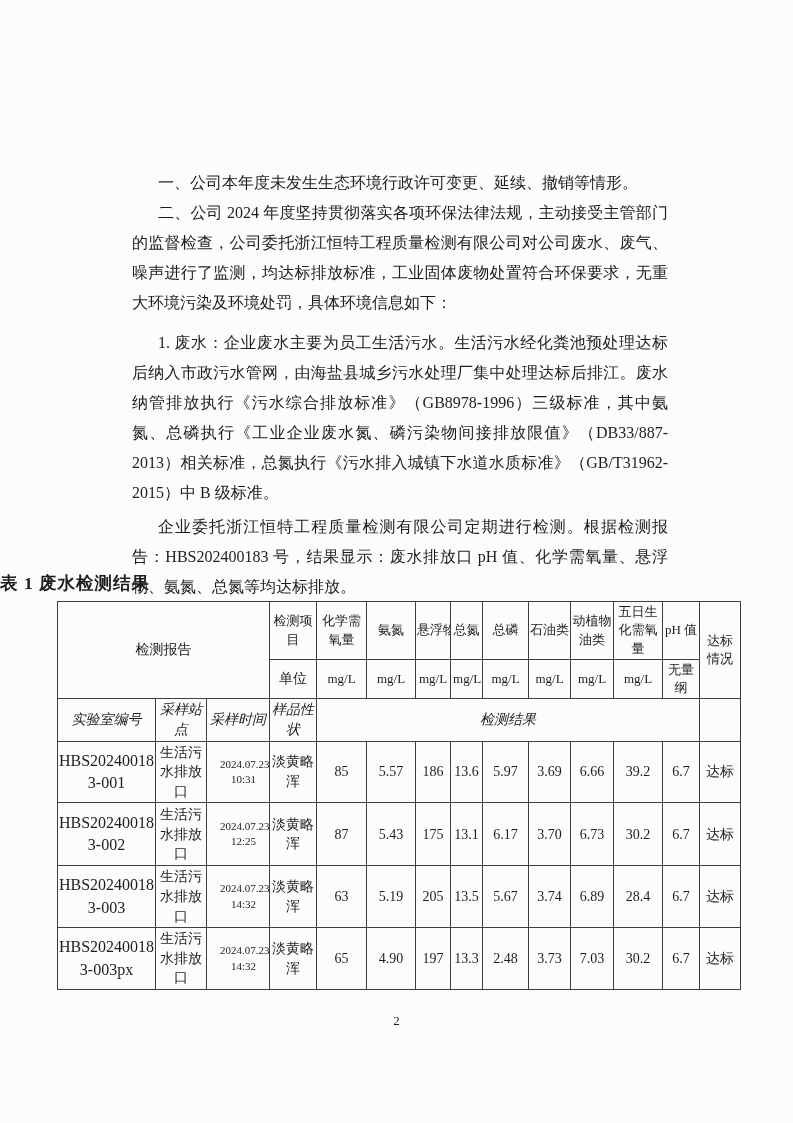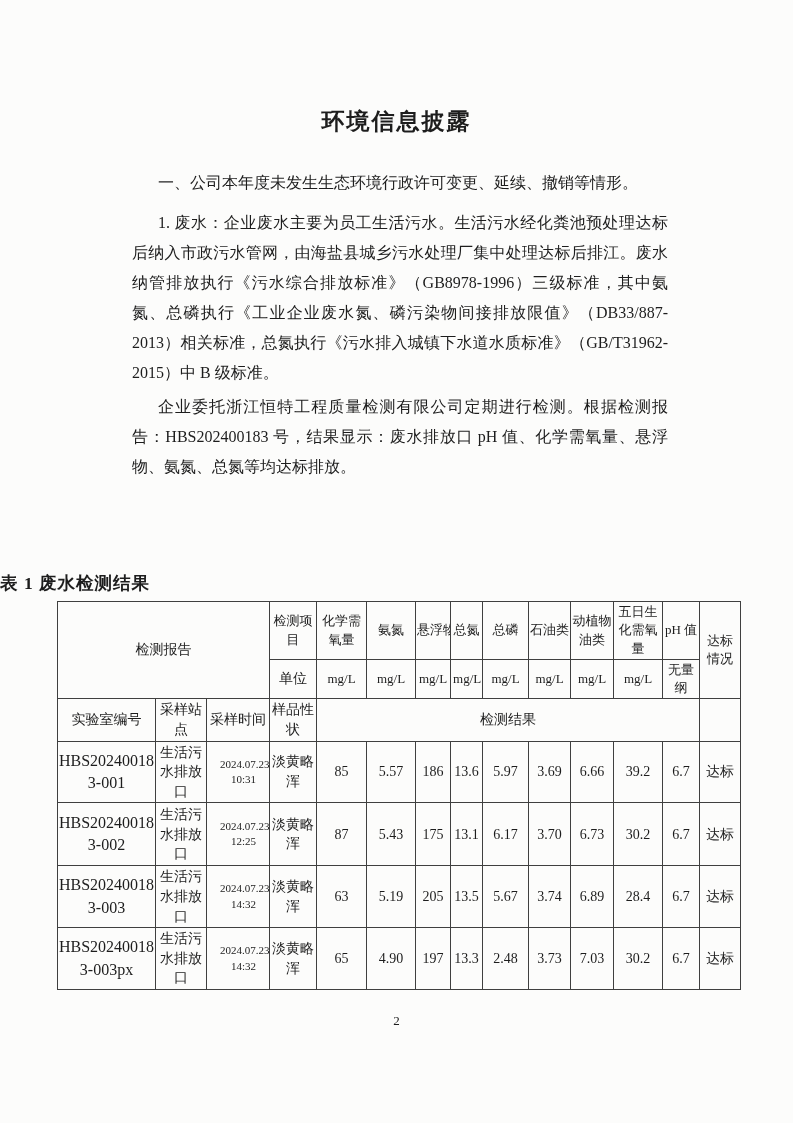--- a/index.html
+++ b/index.html
@@ -39,44 +39,44 @@
   }
   .report-table td{
     border:1px solid #3f3f3f;
     text-align:center;vertical-align:middle;
     padding:1px 2px;
     font-size:14px;line-height:1.4;
     overflow:hidden;
   }
   tr.hr1{height:58px;}
   tr.hr2{height:38px;}
-  tr.hr3{height:42px;}
+  tr.hr3{height:42px;font-style:italic;}
   tr.dr1{height:61px;}
   tr.dr2{height:63px;}
   tr.dr3{height:61px;}
   tr.dr4{height:58px;}
   .report-table td.item{font-size:13px;padding:1px 1px;}
   .report-table td.nw{white-space:nowrap;}
   .report-table td.unit{font-size:13px;}
   .report-table td.lab{font-size:16px;word-break:break-all;padding:1px 0;}
   .report-table td.time{font-size:11px;padding:13px;text-align:right;}
   .page-number{
     position:absolute;top:1013px;left:0;right:0;
     text-align:center;font-size:13px;
   }
 </style>
 </head>
 <body>
 
 <div class="page">
 
-  <h1 class="doc-title">环境信息披露</h1>
 
   <div class="body-text">
     <p>一、公司本年度未发生生态环境行政许可变更、延续、撤销等情形。</p>
+    <p>二、公司 2024 年度坚持贯彻落实各项环保法律法规，主动接受主管部门的监督检查，公司委托浙江恒特工程质量检测有限公司对公司废水、废气、噪声进行了监测，均达标排放标准，工业固体废物处置符合环保要求，无重大环境污染及环境处罚，具体环境信息如下：</p>
     <p class="p3">1. 废水：企业废水主要为员工生活污水。生活污水经化粪池预处理达标后纳入市政污水管网，由海盐县城乡污水处理厂集中处理达标后排江。废水纳管排放执行《污水综合排放标准》（GB8978-1996）三级标准，其中氨氮、总磷执行《工业企业废水氮、磷污染物间接排放限值》（DB33/887-2013）相关标准，总氮执行《污水排入城镇下水道水质标准》（GB/T31962-2015）中 B 级标准。</p>
     <p class="p4">企业委托浙江恒特工程质量检测有限公司定期进行检测。根据检测报告：HBS202400183 号，结果显示：废水排放口 pH 值、化学需氧量、悬浮物、氨氮、总氮等均达标排放。</p>
   </div>
 
   <div class="table-caption">表 1  废水检测结果</div>
 
   <table class="report-table">
     <colgroup>
       <col style="width:98px">
         <col style="width:51px">

